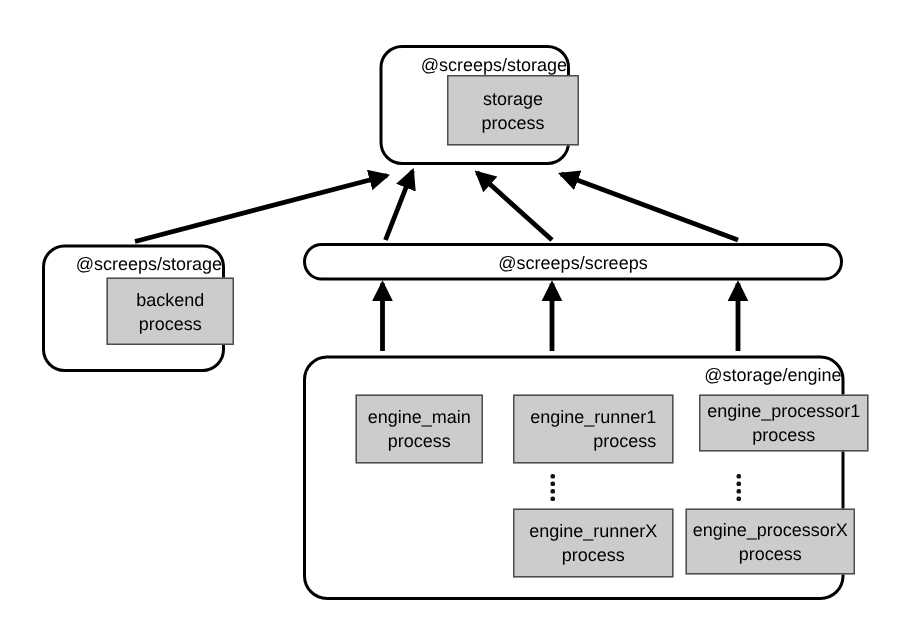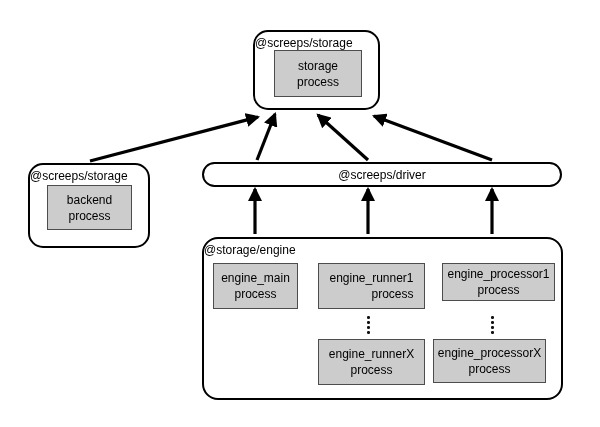--- a/index.html
+++ b/index.html
@@ -6,30 +6,30 @@
   html,body { margin:0; padding:0; }
   body {
     width:600px; height:427px; position:relative; background:#ffffff;
     font-family:"Liberation Sans", sans-serif; color:#000;
     overflow:hidden;
   }
   .node {
     position:absolute; background:#fff; border:2px solid #000;
   }
   .node-title {
-    font-size:12px; text-align:left; padding-top:4px; line-height:14px;
+    font-size:12px; text-align:right; padding-top:4px; line-height:14px;
   }
   .pill-title {
     position:absolute; inset:0; display:flex; align-items:center; justify-content:center;
     font-size:12px;
   }
   .proc {
     position:absolute; background:#cccccc; border:1px solid #4d4d4d;
     display:flex; align-items:center; justify-content:center;
-    text-align:center; font-size:12px; line-height:16px; white-space:pre-line;
+    text-align:center; font-size:12px; line-height:16px; white-space:pre-line;margin-left:24px;
   }
   .vdots {
     position:absolute; display:flex; flex-direction:column; gap:2.6px; align-items:center;
   }
   .vdots i {
     width:2.5px; height:2.5px; background:#111; border-radius:50%; display:block;
   }
   #edges { position:absolute; left:0; top:0; pointer-events:none; }
 </style>
 </head>
@@ -43,21 +43,21 @@
   <div class="proc" style="left:274px; top:50px; width:88px; height:47px;">storage
 process</div>
 
   <div class="node" style="left:28px; top:163px; width:122px; height:85px; border-radius:15px;">
     <div class="node-title">@screeps/storage</div>
   </div>
   <div class="proc" style="left:47px; top:185px; width:85px; height:45px;">backend
 process</div>
 
   <div class="node" style="left:202px; top:162px; width:360px; height:25px; border-radius:12.5px;">
-    <div class="pill-title">@screeps/driver</div>
+    <div class="pill-title">@screeps/screeps</div>
   </div>
 
   <div class="node" style="left:202px; top:237px; width:361px; height:163px; border-radius:16px;">
     <div class="node-title">@storage/engine</div>
   </div>
   <div class="proc" style="left:213px; top:263px; width:85px; height:46px;">engine_main
 process</div>
   <div class="proc" style="left:318px; top:263px; width:107px; height:46px;text-align:right;">engine_runner1
 process</div>
   <div class="proc" style="left:442px; top:263px; width:113px; height:38px;">engine_processor1

